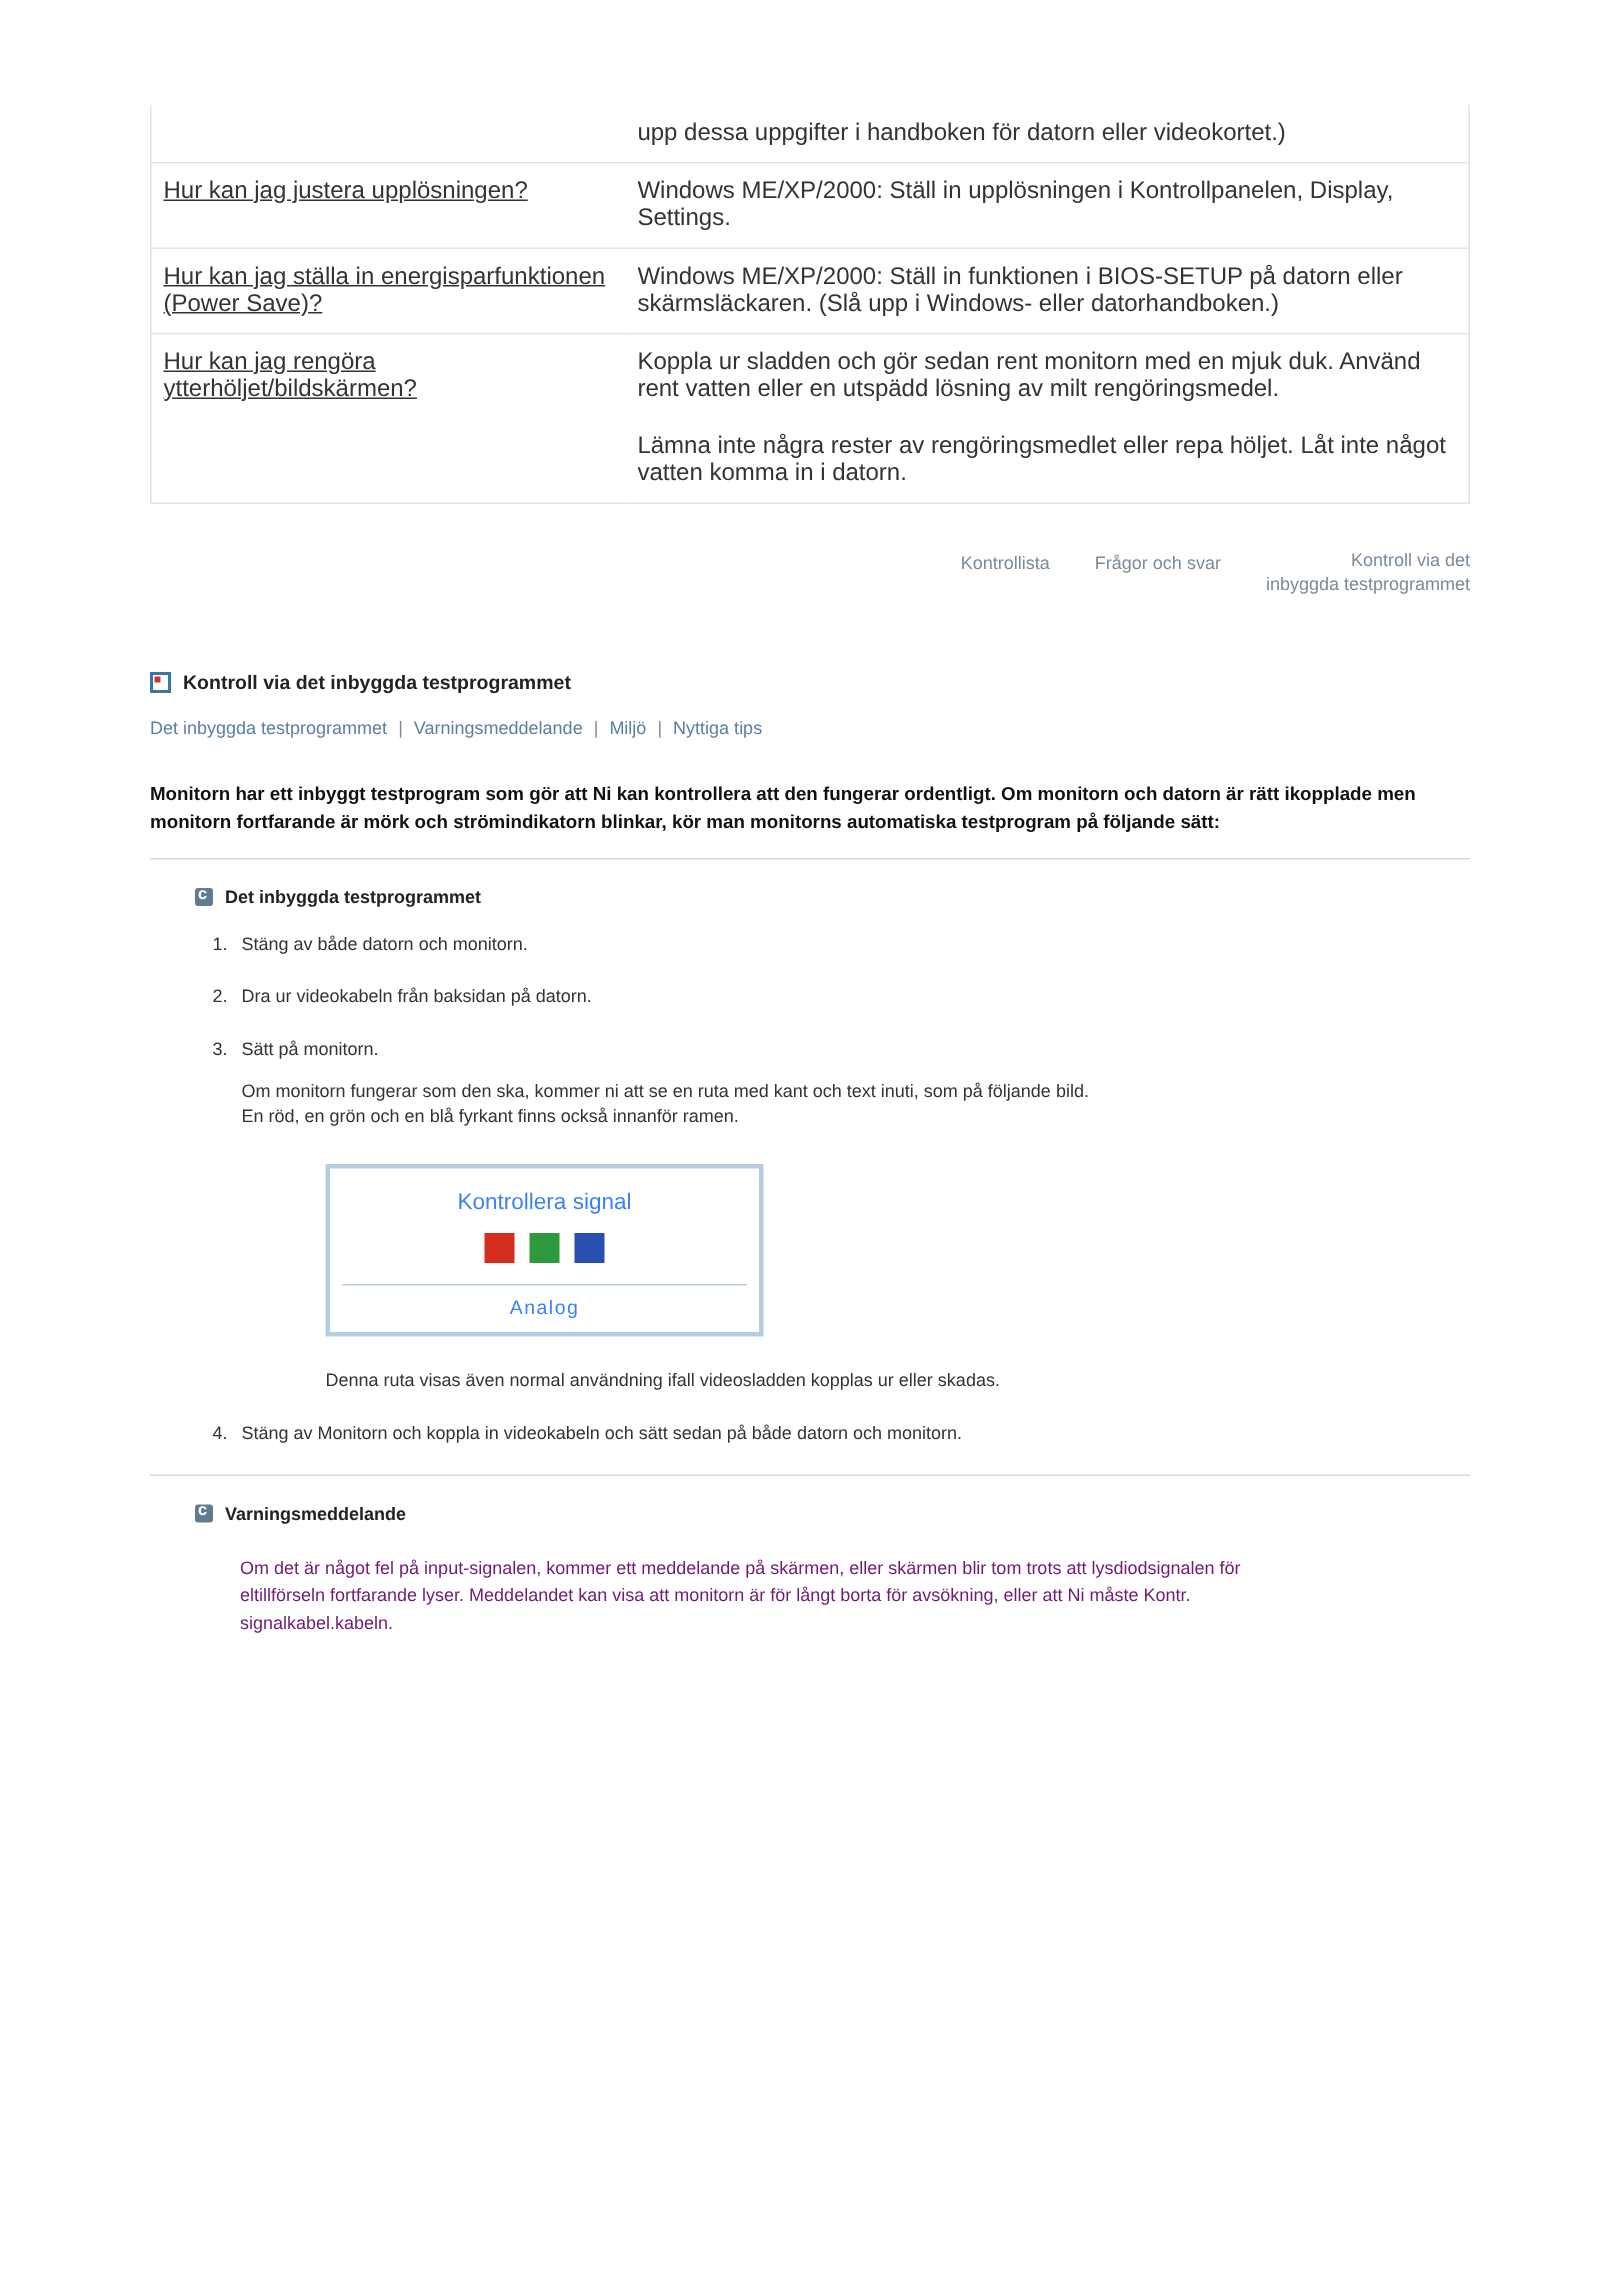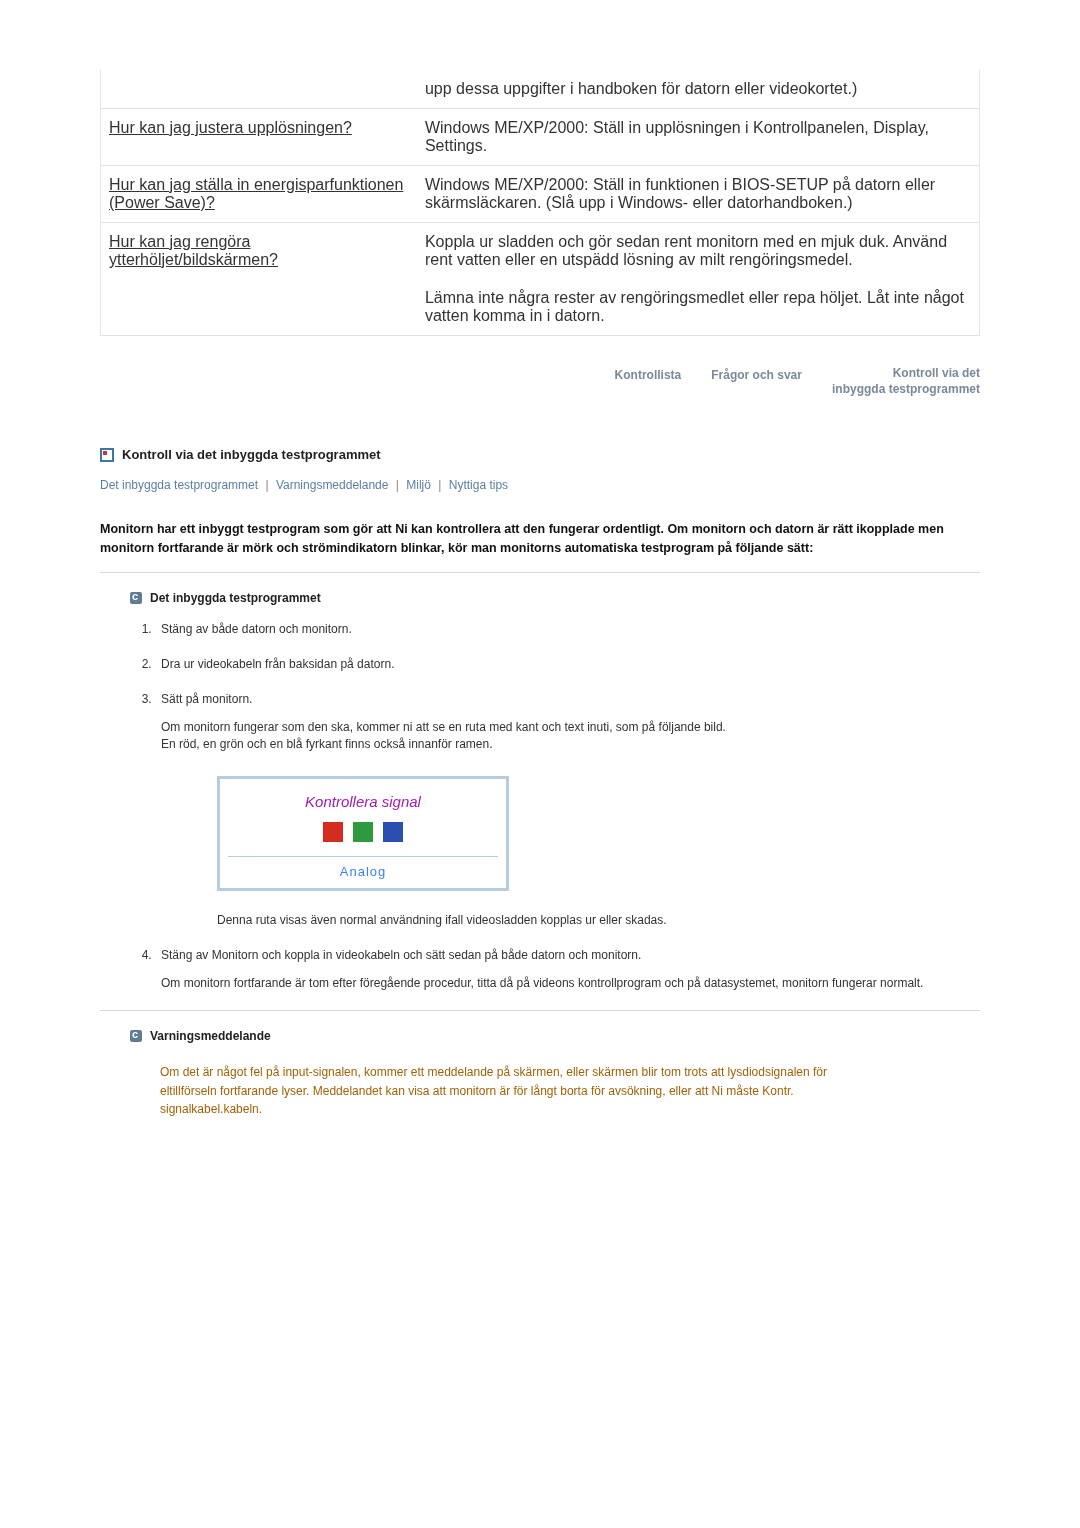--- a/index.html
+++ b/index.html
@@ -40,21 +40,20 @@
     text-decoration: underline;
   }
   .subnav {
     width: 420px;
     margin: 30px 0 0 auto;
     display: flex;
     gap: 30px;
     justify-content: flex-end;
     color: #7a8a9a;
     font-size: 12px;
-    font-weight: bold;
   }
   .subnav span.simple {
     padding-top: 2px;
   }
   .subnav .double {
     text-align: right;
     line-height: 1.3;
   }
   .section-title {
     margin-top: 50px;
@@ -147,24 +146,23 @@
   }
   .signal-box {
     width: 270px;
     margin: 22px 0 20px 56px;
     border: 3px solid #b6cde0;
     background: #fff;
     padding: 12px 8px 6px 8px;
     text-align: center;
   }
   .signal-box .caption {
-    color: #a21caf;
+    color: #3b82f6;
     font-size: 15px;
     margin-bottom: 10px;
-    font-style: italic;
   }
   .signal-box .rgb {
     display: flex;
     gap: 10px;
     justify-content: center;
     margin-bottom: 14px;
   }
   .signal-box .rgb .sq { width: 20px; height: 20px; }
   .sq.r { background: #d42d1f; }
   .sq.g { background: #2e9a3d; }
@@ -179,21 +177,21 @@
   .after-box {
     margin-left: 56px;
     margin-bottom: 18px;
     font-size: 12px;
     line-height: 1.5;
   }
   .indented-para {
     margin: 20px 0 0 60px;
     font-size: 12px;
     line-height: 1.55;
-    color: #a16207;
+    color: #701a75;
     max-width: 720px;
   }
 </style>
 </head>
 <body>
 
 <div class="page">
 
   <table class="qa">
     <tbody>
@@ -272,21 +270,20 @@
           <div class="sq g"></div>
           <div class="sq b"></div>
         </div>
         <div class="bottom">Analog</div>
       </div>
 
       <div class="after-box">Denna ruta visas även normal användning ifall videosladden kopplas ur eller skadas.</div>
     </li>
     <li>
       <span>Stäng av Monitorn och koppla in videokabeln och sätt sedan på både datorn och monitorn.</span>
-      <div class="step-note">Om monitorn fortfarande är tom efter föregående procedur, titta då på videons kontrollprogram och på datasystemet, monitorn fungerar normalt.</div>
     </li>
   </ol>
 
   <hr class="full">
 
   <div class="sub-heading">
     <span class="c-icon"></span>
     <span>Varningsmeddelande</span>
   </div>
 

